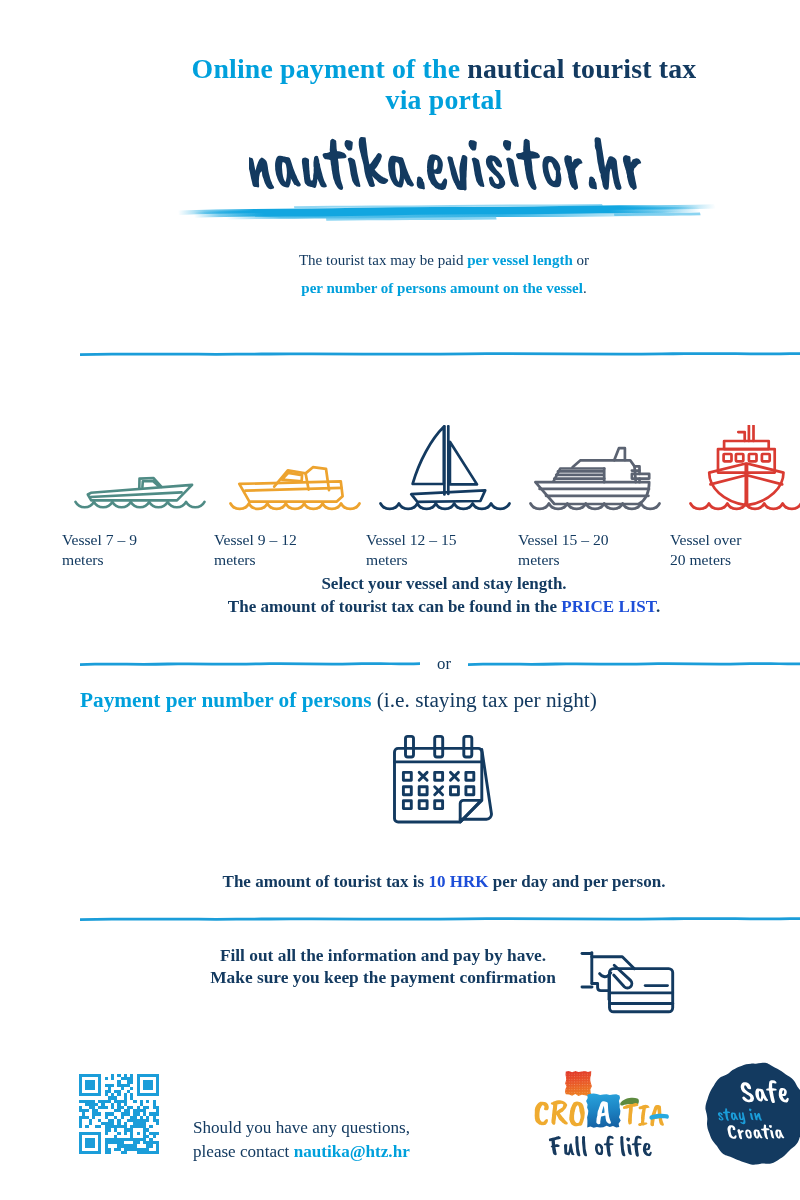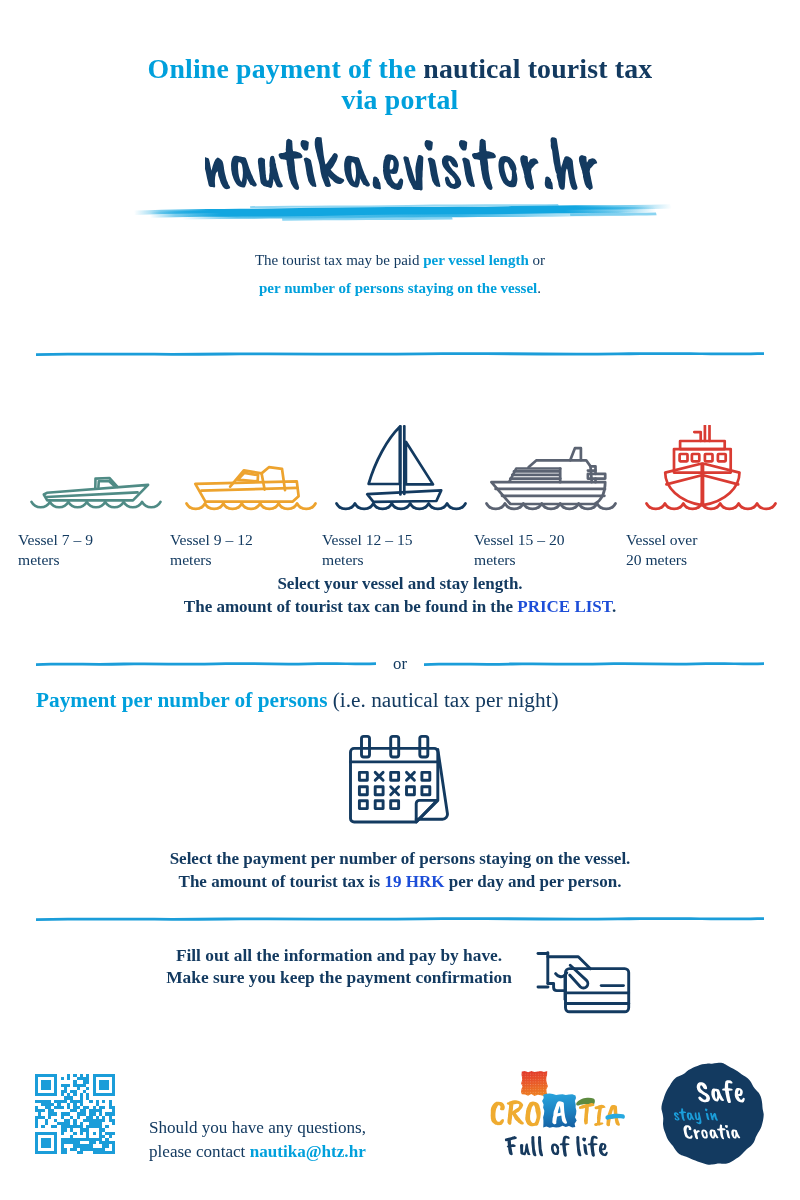--- a/index.html
+++ b/index.html
@@ -1,20 +1,20 @@
 <!DOCTYPE html>
 <html><head>
 <meta charset="utf-8">
 <title>Online payment of the nautical tourist tax via portal nautika.evisitor.hr</title>
 <style>
   *{box-sizing:border-box;}
   html,body{margin:0;padding:0;background:#fff;}
   body{width:800px;height:1200px;font-family:"Liberation Serif",serif;color:#133a60;
        overflow:hidden;}
-  .page{position:relative;width:744px;height:1200px;background:#fff;}
+  .page{position:relative;width:744px;height:1200px;background:#fff;margin-left:44px;}
   .abs{position:absolute;}
   .ctr{text-align:center;}
   .lb{color:#00a0dc;}
   .nv{color:#133a60;}
   .b{font-weight:bold;}
 
   #title{left:0;top:52.5px;width:800px;font-size:27.8px;font-weight:bold;line-height:31px;letter-spacing:0.18px;}
   #logo-wrap{left:205px;top:125px;width:410px;height:84px;}
   #intro{left:0;top:247px;width:800px;font-size:15px;line-height:27.5px;}
 
@@ -67,21 +67,21 @@
   <path d="M4 13.6 C56 11.2, 120 12.4, 186 10.8 C252 9.2, 320 10.6, 386 9.0 C440 7.7, 490 8.8, 540 7.2 L542 11.5 C492 13.2, 442 12.1, 388 13.4 C322 15.0, 254 13.6, 188 15.2 C122 16.8, 58 15.6, 4.5 18.0 Z" fill="url(#bgrad)"></path>
   <path d="M20 15.0 C74 13.0, 140 14.2, 208 12.6 C276 11.0, 344 12.2, 408 10.8 C452 9.8, 492 10.6, 524 9.4 L526 15.2 C494 16.4, 454 15.6, 410 16.6 C346 18.0, 278 16.8, 210 18.4 C142 20.0, 76 18.8, 20.5 20.8 Z" fill="url(#bgrad)"></path>
   <path d="M52 17.6 C110 16.2, 180 17.0, 250 15.8 C316 14.7, 380 15.4, 436 14.4 C466 13.9, 490 14.2, 508 13.4 L509 18.4 C490 19.2, 466 18.9, 436 19.4 C380 20.4, 316 19.7, 250 20.8 C180 22.0, 110 21.2, 52.5 22.6 Z" fill="url(#bgrad2)"></path>
   <path d="M120 9.2 C170 8.4, 226 8.8, 278 8.0 C330 7.2, 382 7.6, 428 6.9 L429 9.0 C382 9.7, 330 9.3, 278 10.1 C226 10.9, 170 10.5, 120.3 11.3 Z" fill="#3db7e8" opacity="0.55"></path>
   <path d="M152 20.6 C206 19.8, 268 20.2, 322 19.4 L322.6 22.6 C268 23.4, 206 23.0, 152.3 23.8 Z" fill="#56c2ed" opacity="0.7"></path>
   <path d="M440 16.4 C470 16.0, 500 16.2, 526 15.6 L526.6 18.2 C500 18.8, 470 18.6, 440.3 19.0 Z" fill="#3db7e8" opacity="0.6"></path>
  </g>
 </svg>
 <div class="abs ctr" id="intro">
 <span>The tourist tax may be paid </span><span class="lb b">per vessel length</span><span> or</span><br>
-<span class="lb b">per number of persons staying on the vessel</span><span>.</span>
+<span class="lb b">per number of persons amount on the vessel</span><span>.</span>
 </div>
 <svg class="abs" style="left:36px;top:350px;" width="728" height="7" viewBox="0 0 728 7" id="div1">
   <path d="M0 3.3 C58 2.1, 124 3.4, 189 2.6 C255 1.9, 320 3.3, 386 2.4 C451 1.6, 517 3.2, 582 2.4 C641 1.7, 692 2.9, 728 2.2 L728 5.0 C692 5.6, 641 4.5, 582 5.2 C517 6.0, 451 4.4, 386 5.2 C320 6.1, 255 4.7, 189 5.4 C124 6.2, 58 4.9, 0 6.1 Z" fill="#1b9dd9"></path>
 </svg>
 <div class="abs" id="vessels">
 <div class="abs" style="left:30px;top:470px;"><svg width="135" height="42" viewBox="0 0 135 42" fill="none">
  <g stroke="#4f8b85" stroke-width="2.6" stroke-linecap="round" stroke-linejoin="round">
   <path d="M13.8 24.5 L16.9 22.8 L118.1 14.9 L103.0 30.4 L17.2 30.4 Z"></path>
   <path d="M16.3 27.0 L107.6 22.4"></path>
   <path d="M65.3 18.1 L65.5 8.6 L79.4 8.0 L87.5 16.8"></path>
@@ -172,21 +172,21 @@
 <span>The amount of tourist tax can be found in the </span><span class="hl">PRICE LIST</span><span>.</span>
 </div>
 <svg class="abs" style="left:36px;top:660px;" width="340" height="7" viewBox="0 0 340 7" id="div2a">
   <path d="M0 3.3 C27 2.1, 58 3.4, 88 2.6 C119 1.9, 150 3.3, 180 2.4 C211 1.6, 241 3.2, 272 2.4 C299 1.7, 323 2.9, 340 2.2 L340 5.0 C323 5.6, 299 4.5, 272 5.2 C241 6.0, 211 4.4, 180 5.2 C150 6.1, 119 4.7, 88 5.4 C58 6.2, 27 4.9, 0 6.1 Z" fill="#1b9dd9"></path>
 </svg>
     <svg class="abs" style="left:424px;top:660px;" width="340" height="7" viewBox="0 0 340 7" id="div2b">
   <path d="M0 3.3 C27 2.1, 58 3.4, 88 2.6 C119 1.9, 150 3.3, 180 2.4 C211 1.6, 241 3.2, 272 2.4 C299 1.7, 323 2.9, 340 2.2 L340 5.0 C323 5.6, 299 4.5, 272 5.2 C241 6.0, 211 4.4, 180 5.2 C150 6.1, 119 4.7, 88 5.4 C58 6.2, 27 4.9, 0 6.1 Z" fill="#1b9dd9"></path>
 </svg>
     <div class="abs ctr" style="left:376px;top:653.5px;width:48px;font-size:16.8px;color:#133a60;">or</div>
 <div class="abs sec-head" style="left:36px;top:688px;">
-<span class="hb">Payment per number of persons</span><span class="rest"> (i.e. nautical tax per night)</span>
+<span class="hb">Payment per number of persons</span><span class="rest"> (i.e. staying tax per night)</span>
 </div>
 <div class="abs" style="left:345px;top:730px;"><svg width="115" height="98" viewBox="0 0 115 98" fill="none">
  <g stroke="#133a60" stroke-width="2.9" stroke-linecap="round" stroke-linejoin="round">
   <path d="M5.5 22.0 a3.6 3.6 0 0 1 3.6 -3.6 H89.2 a3.6 3.6 0 0 1 3.6 3.6 V70.4 L71.2 92.0 H9.1 a3.6 3.6 0 0 1 -3.6 -3.6 Z"></path>
   <path d="M5.5 31.9 H92.8"></path>
   <path d="M92.8 19.4 L102.4 83.4 a5.0 5.0 0 0 1 -4.9 5.8 H71.2"></path>
   <path d="M74.4 70.4 H92.0 L71.2 92.0 V73.6 a3.2 3.2 0 0 1 3.2 -3.2 Z"></path>
   <rect x="16.5" y="6.4" width="8.0" height="20.6" rx="2.2"></rect>
   <rect x="45.7" y="6.4" width="8.0" height="20.6" rx="2.2"></rect>
   <rect x="74.8" y="6.4" width="8.0" height="20.6" rx="2.2"></rect>
@@ -202,22 +202,22 @@
   <path d="M45.7 56.8 L53.6 64.7"></path>
   <path d="M53.6 56.8 L45.7 64.7"></path>
   <rect x="61.5" y="56.8" width="7.9" height="7.9"></rect>
   <rect x="76.9" y="56.8" width="7.9" height="7.9"></rect>
   <rect x="14.4" y="70.7" width="7.9" height="7.9"></rect>
   <rect x="30.2" y="70.7" width="7.9" height="7.9"></rect>
   <rect x="45.7" y="70.7" width="7.9" height="7.9"></rect>
  </g>
       </svg></div>
 <div class="abs note" style="left:0;top:847px;width:800px;">
-<span>Select the payment per number of persons staying on the vessel.</span><br>
-<span>The amount of tourist tax is </span><span class="hl">19 HRK</span><span> per day and per person.</span>
+<br>
+<span>The amount of tourist tax is </span><span class="hl">10 HRK</span><span> per day and per person.</span>
 </div>
 <svg class="abs" style="left:36px;top:915px;" width="728" height="7" viewBox="0 0 728 7" id="div3">
   <path d="M0 3.3 C58 2.1, 124 3.4, 189 2.6 C255 1.9, 320 3.3, 386 2.4 C451 1.6, 517 3.2, 582 2.4 C641 1.7, 692 2.9, 728 2.2 L728 5.0 C692 5.6, 641 4.5, 582 5.2 C517 6.0, 451 4.4, 386 5.2 C320 6.1, 255 4.7, 189 5.4 C124 6.2, 58 4.9, 0 6.1 Z" fill="#1b9dd9"></path>
 </svg>
     <div class="abs note" style="left:152px;top:945px;width:374px;font-size:17.35px;line-height:22.3px;">
 <span>Fill out all the information and pay by have.</span><br>
 <span>Make sure you keep the payment confirmation</span><br>
 </div>
 <div class="abs" style="left:530px;top:940px;"><svg width="110" height="80" viewBox="0 0 110 80" fill="none">
  <g stroke="#133a60" stroke-width="2.9" stroke-linecap="round" stroke-linejoin="round">

